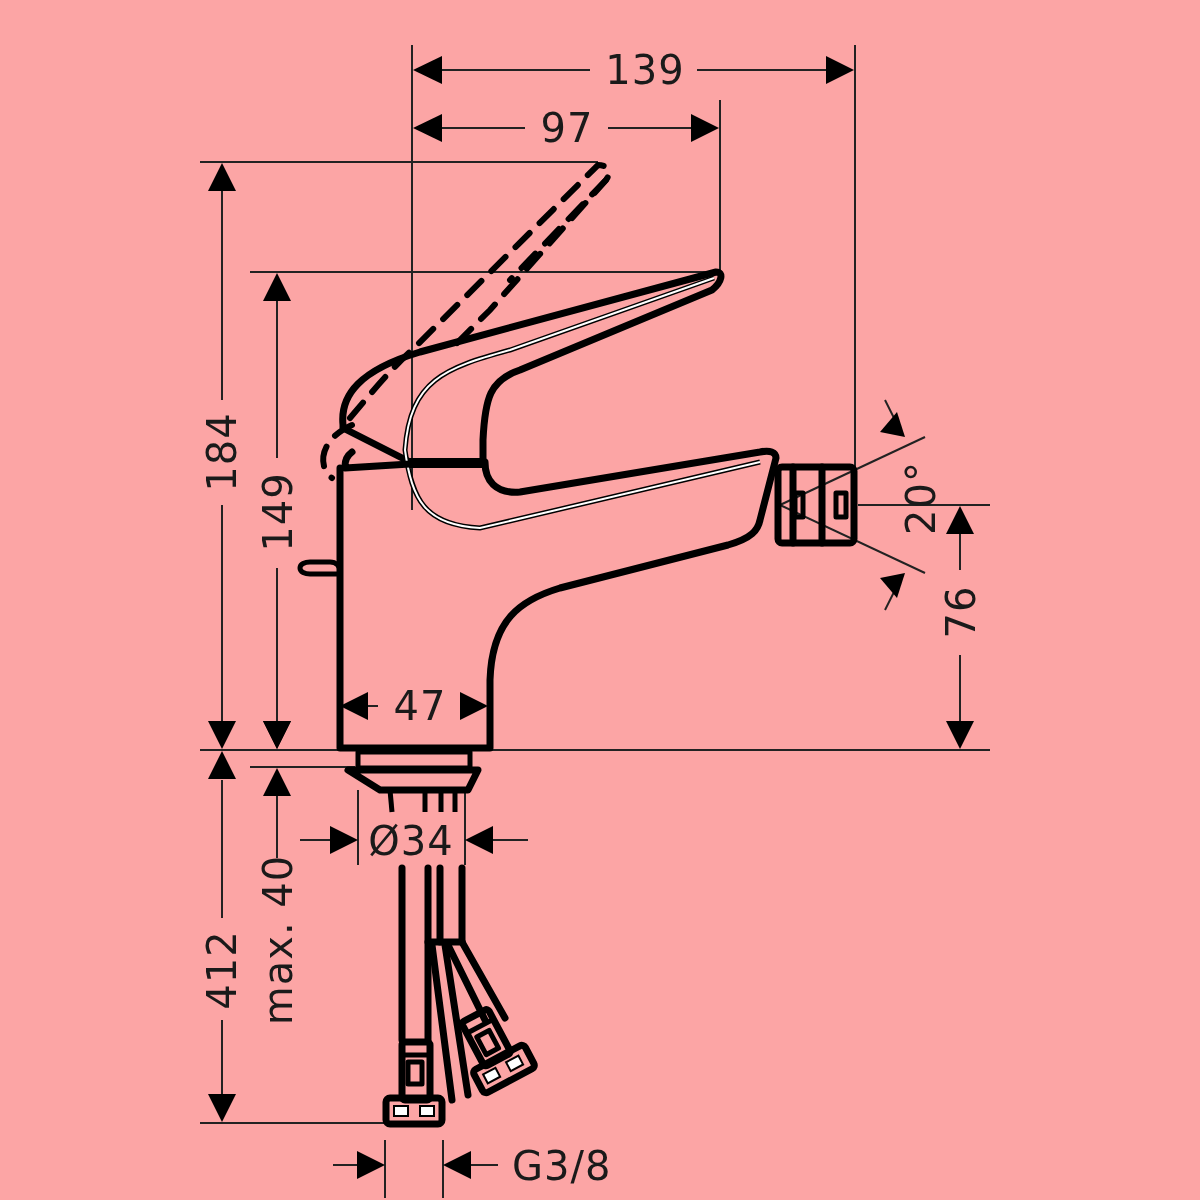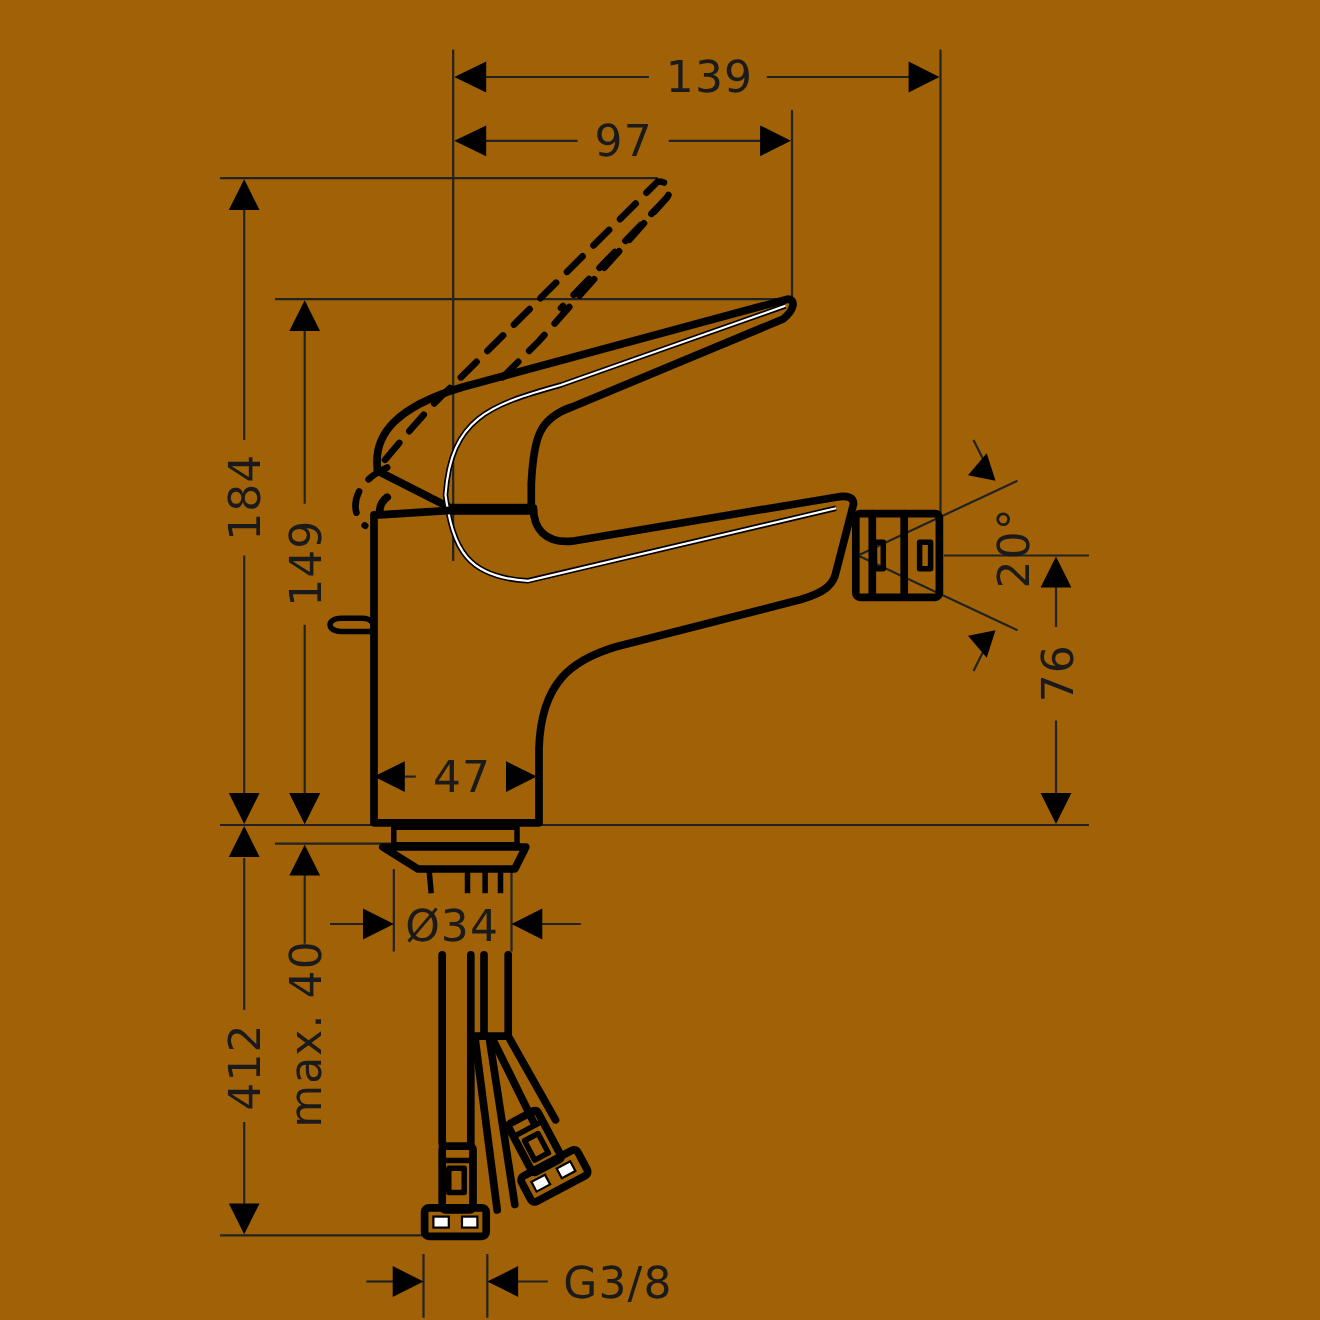--- a/index.html
+++ b/index.html
@@ -1,20 +1,20 @@
 <!DOCTYPE html>
 <html><head>
   <meta charset="utf-8">
   <style>
     html, body { margin: 0; padding: 0; background: #ffffff; }
     #canvas {
       position: relative;
       width: 1200px;
       height: 1200px;
-      background: #a16207;
+      background: #fca5a5;
       overflow: hidden;
     }
     svg { position: absolute; left: 0; top: 0; }
     .lbl {
       font-family: "DejaVu Sans", sans-serif;
       font-size: 40px;
       fill: #1a1a1a;
       letter-spacing: 1px;
     }
     .thin { stroke: #222; stroke-width: 2; fill: none; }

